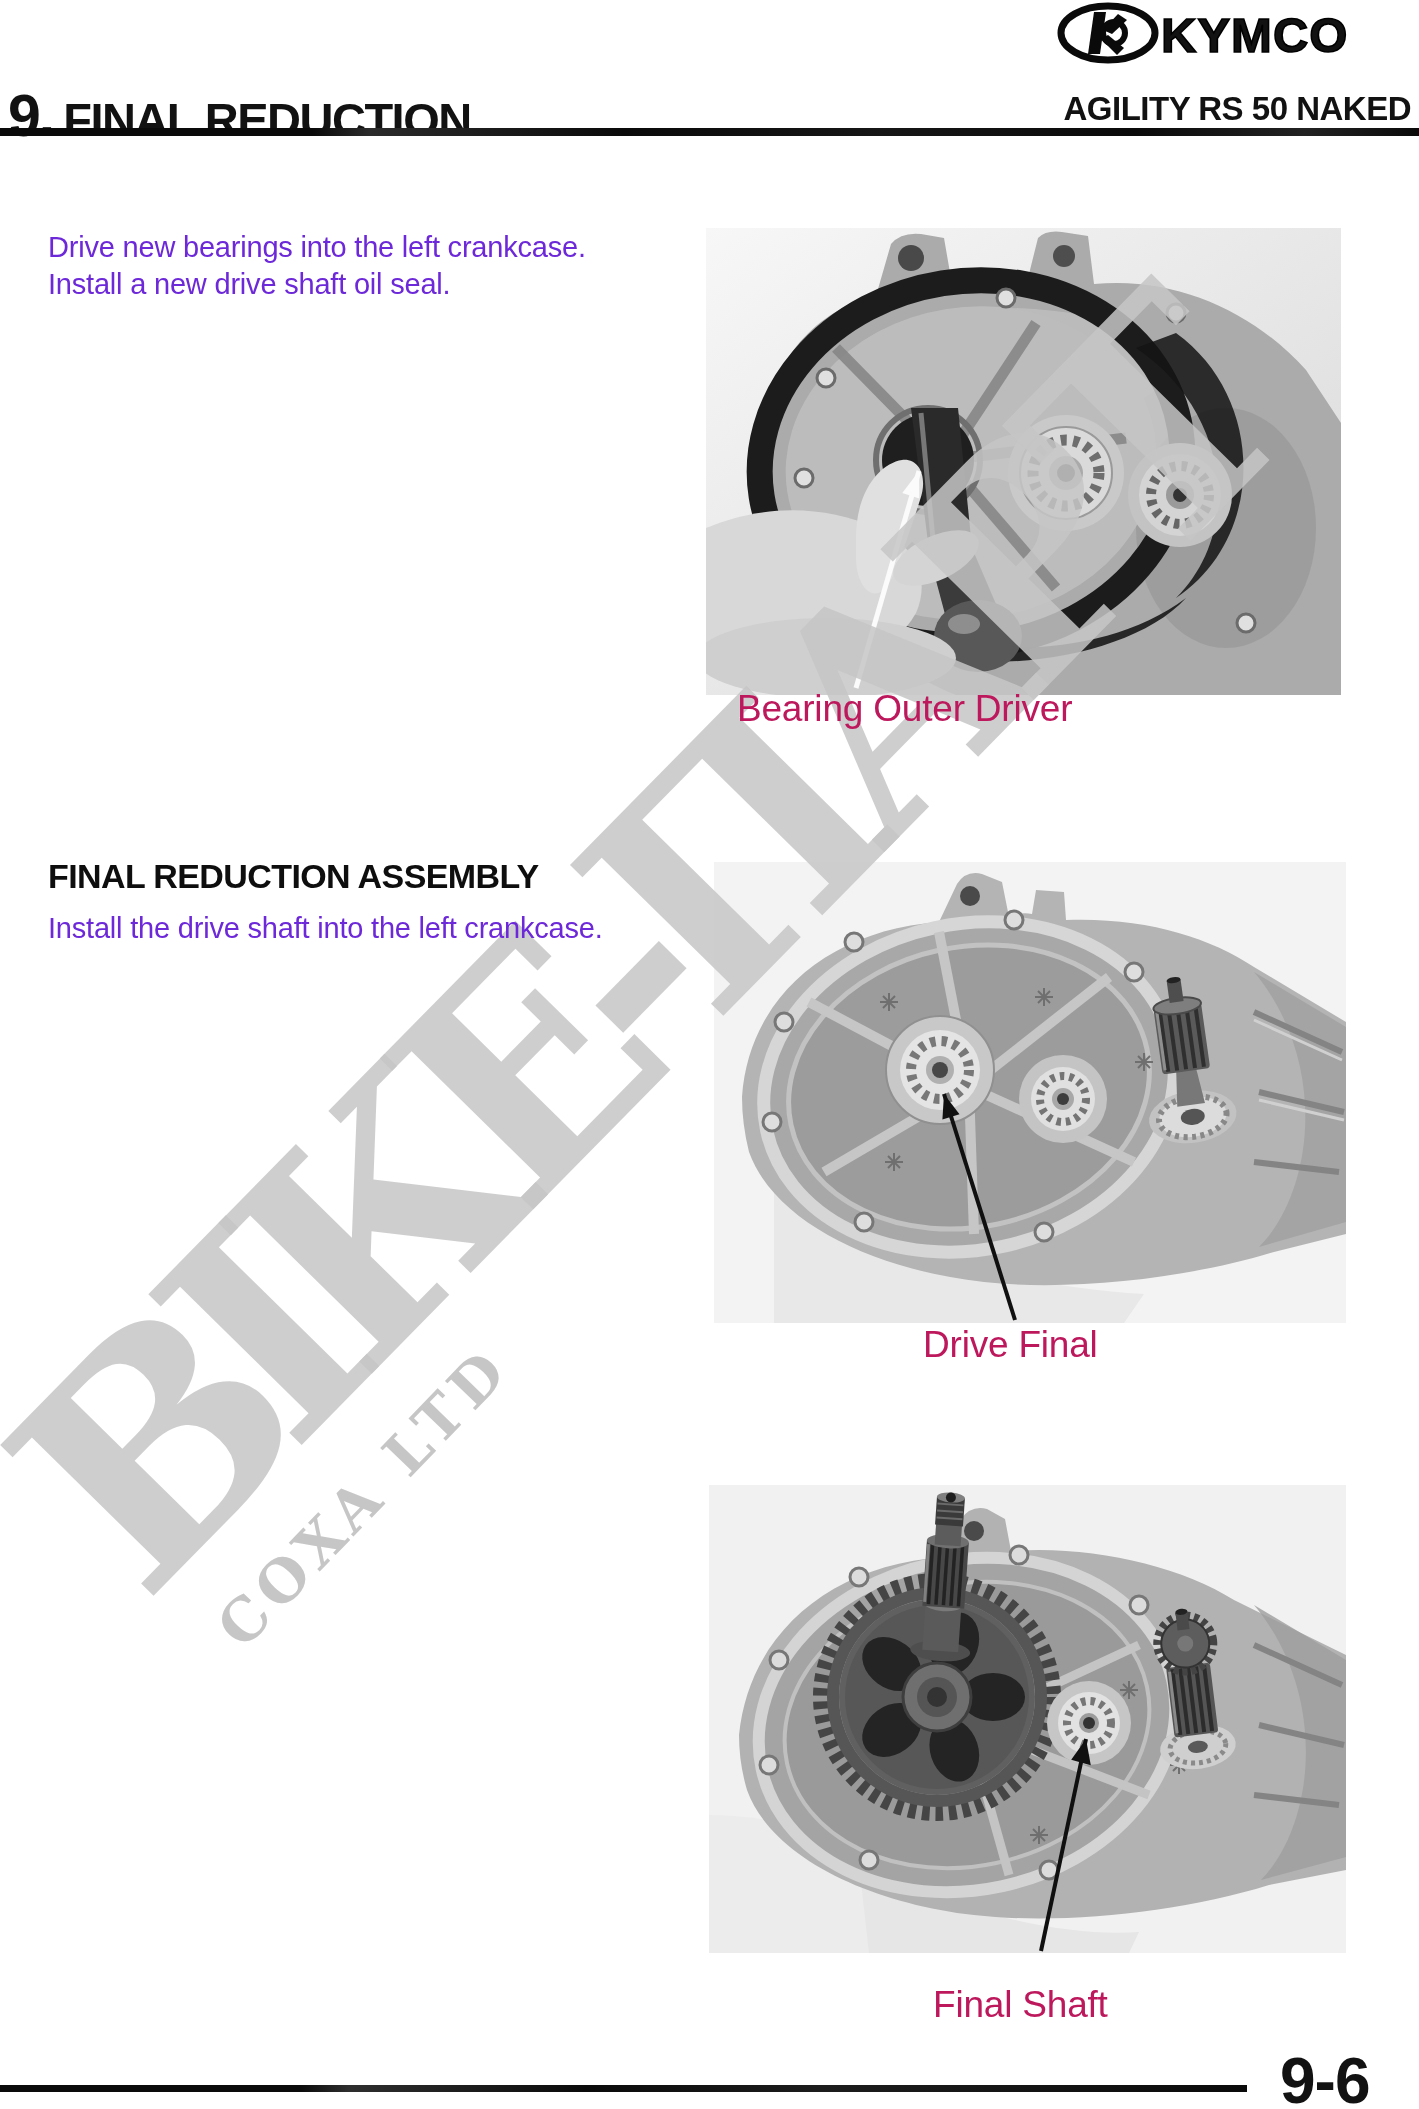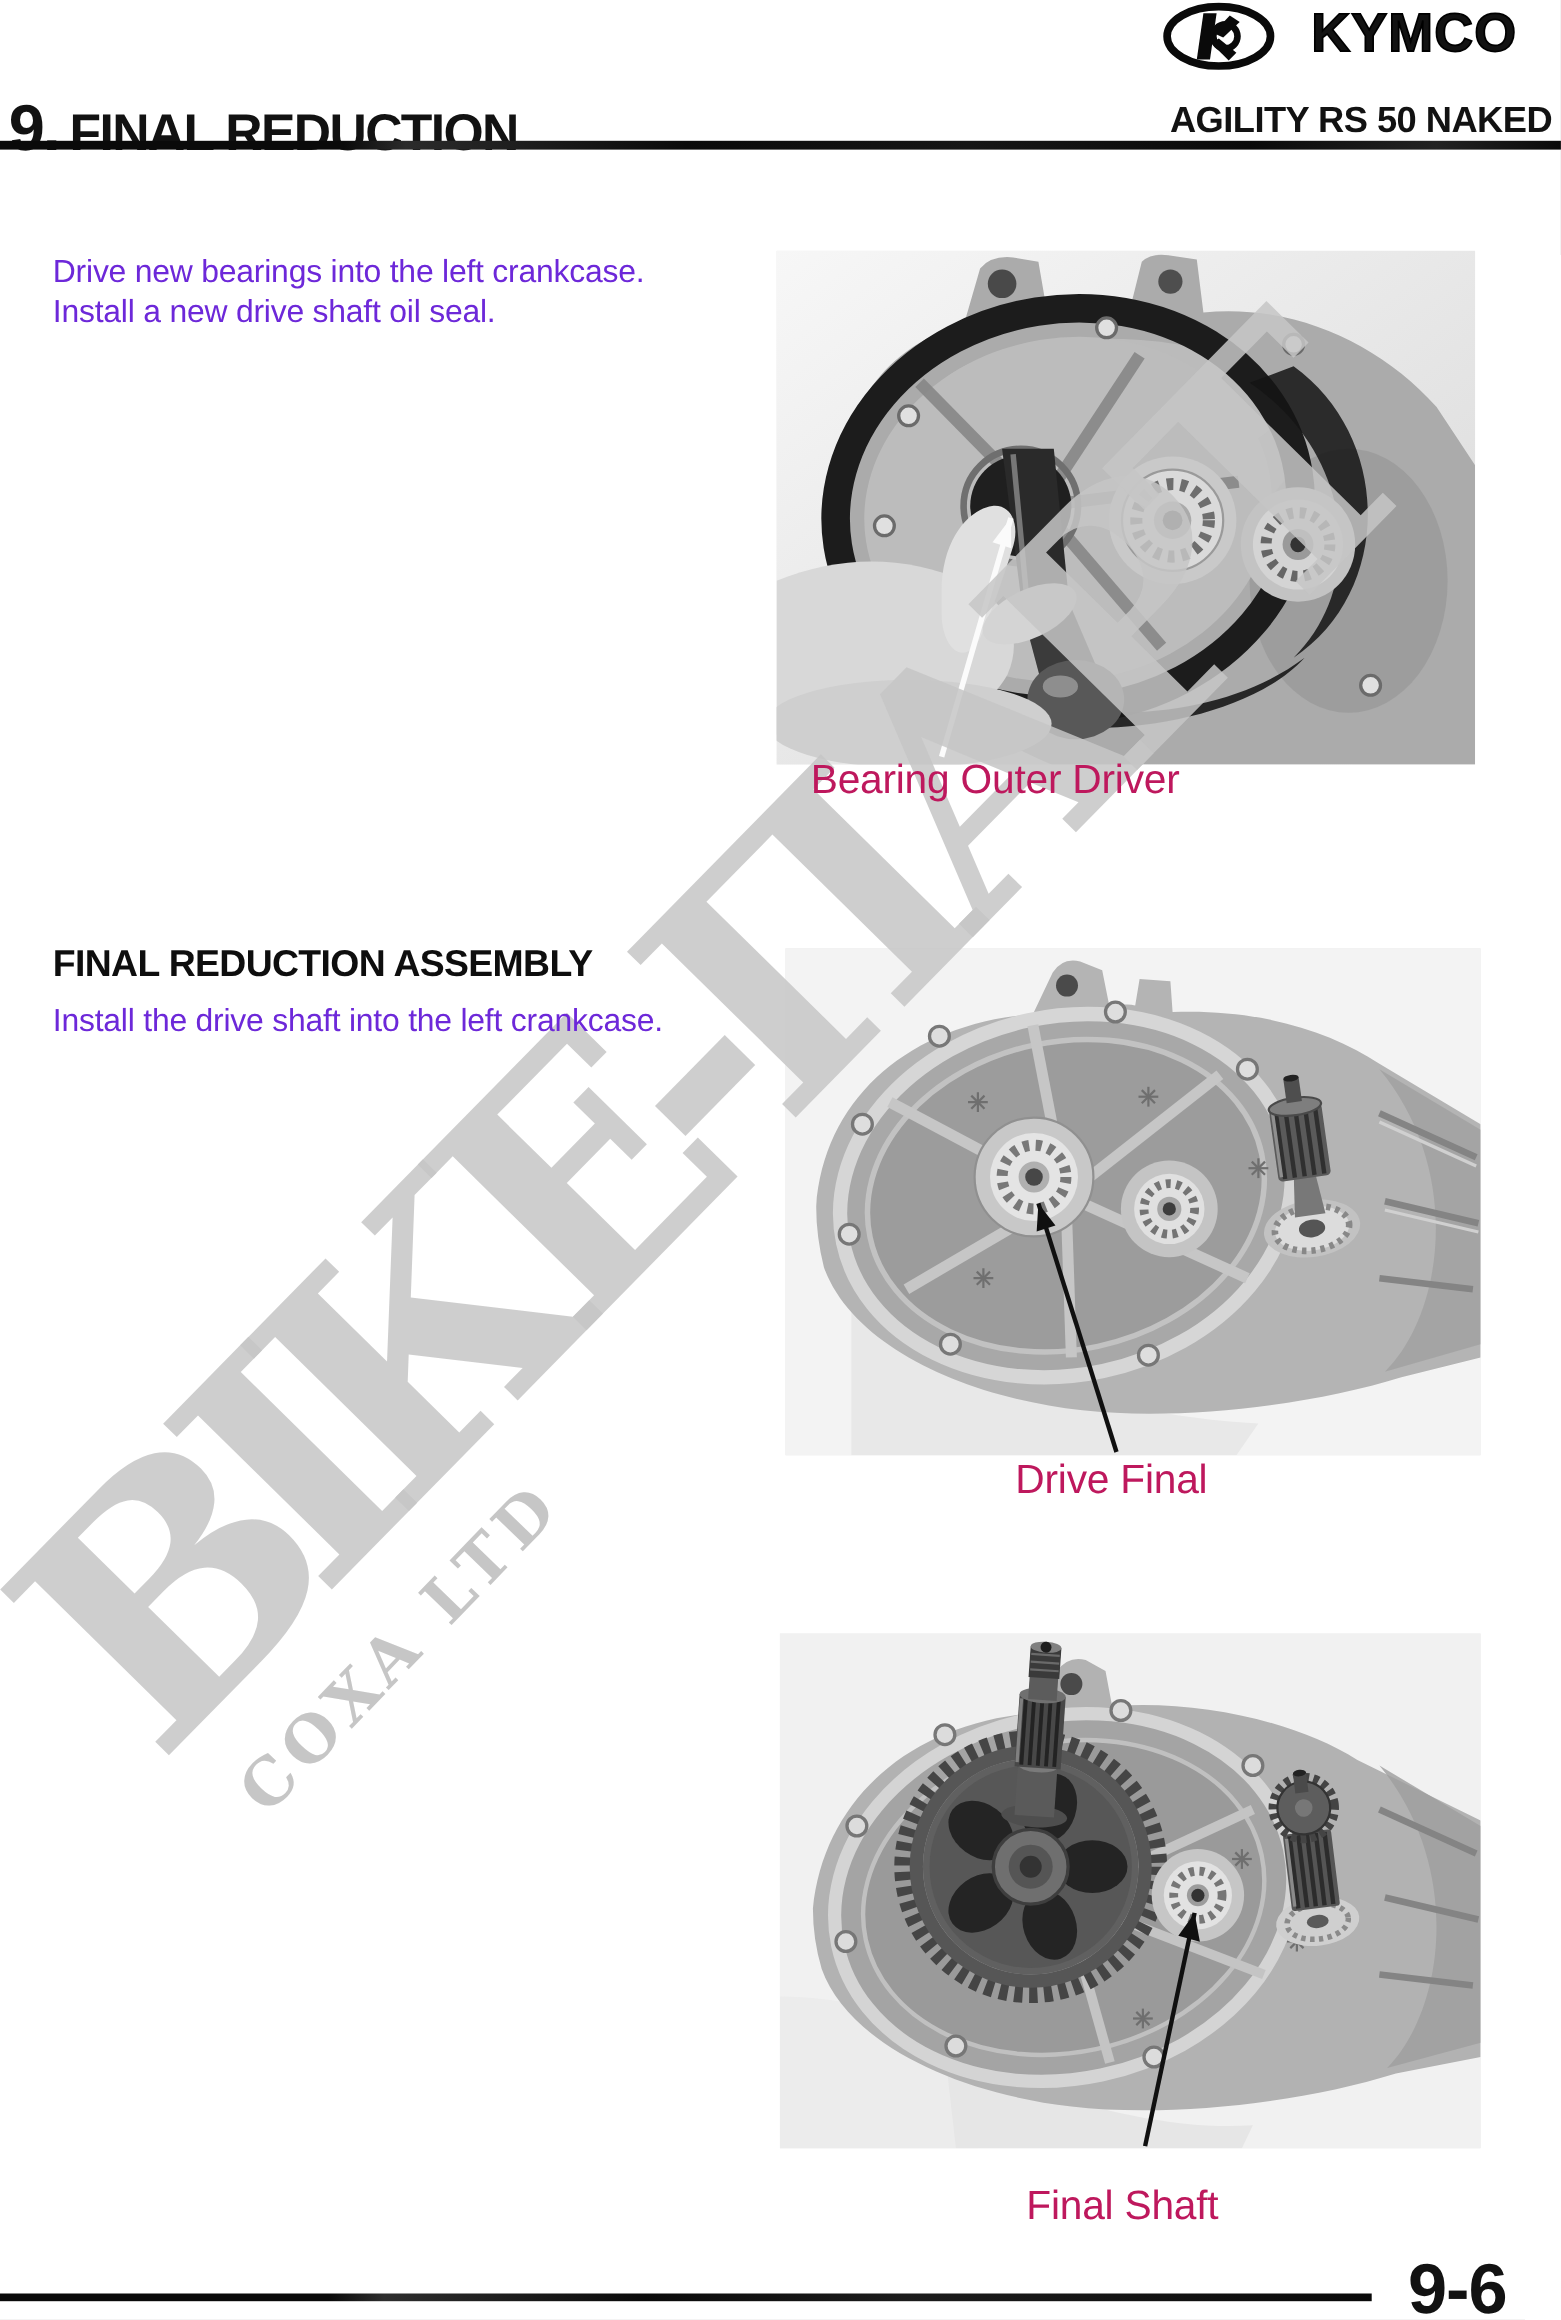--- a/index.html
+++ b/index.html
@@ -9,21 +9,21 @@
     margin:0 auto;
   }
   .abs{position:absolute;}
   .z-photo{z-index:1;}
   .z-wm{z-index:5;}
   .z-text{z-index:10;}
   
   .h-left{left:8px; top:82px; display:flex; align-items:baseline; gap:10px; white-space:nowrap;}
   .chapter-num{font-size:59px; font-weight:bold; letter-spacing:-2px;}
   .chapter-title{font-size:47px; font-weight:bold; letter-spacing:-1.5px;}
-  .brand-row{left:1056px; top:2px; display:flex; align-items:flex-start; gap:32px;}
+  .brand-row{left:1056px; top:2px; display:flex; align-items:center; gap:1px;}
   .brand-word{font-size:49px; font-weight:bold; letter-spacing:1px; -webkit-text-stroke:1.6px #000;}
   .model-name{right:8px; top:90px; font-size:33px; font-weight:bold; letter-spacing:-0.5px;}
   .top-rule{left:0; top:128px; width:1419px; height:8px;
     background:linear-gradient(90deg,#0a0a0a 0%,#0a0a0a 22%,#2b2b2b 26%,#0a0a0a 44%,#161616 62%,#0a0a0a 80%,#222 92%,#0a0a0a 100%);}
   
   .body-text{font-size:29px; line-height:37px; letter-spacing:-0.2px; color:#6d28d9;}
   .section-heading{font-size:34px; font-weight:bold; letter-spacing:-0.6px; color:#0e0e0e;}
   .caption{font-size:37px; letter-spacing:-0.2px; color:#be185d; white-space:nowrap;}
   .just-line{width:596px; text-align:justify; text-align-last:justify;}
   

